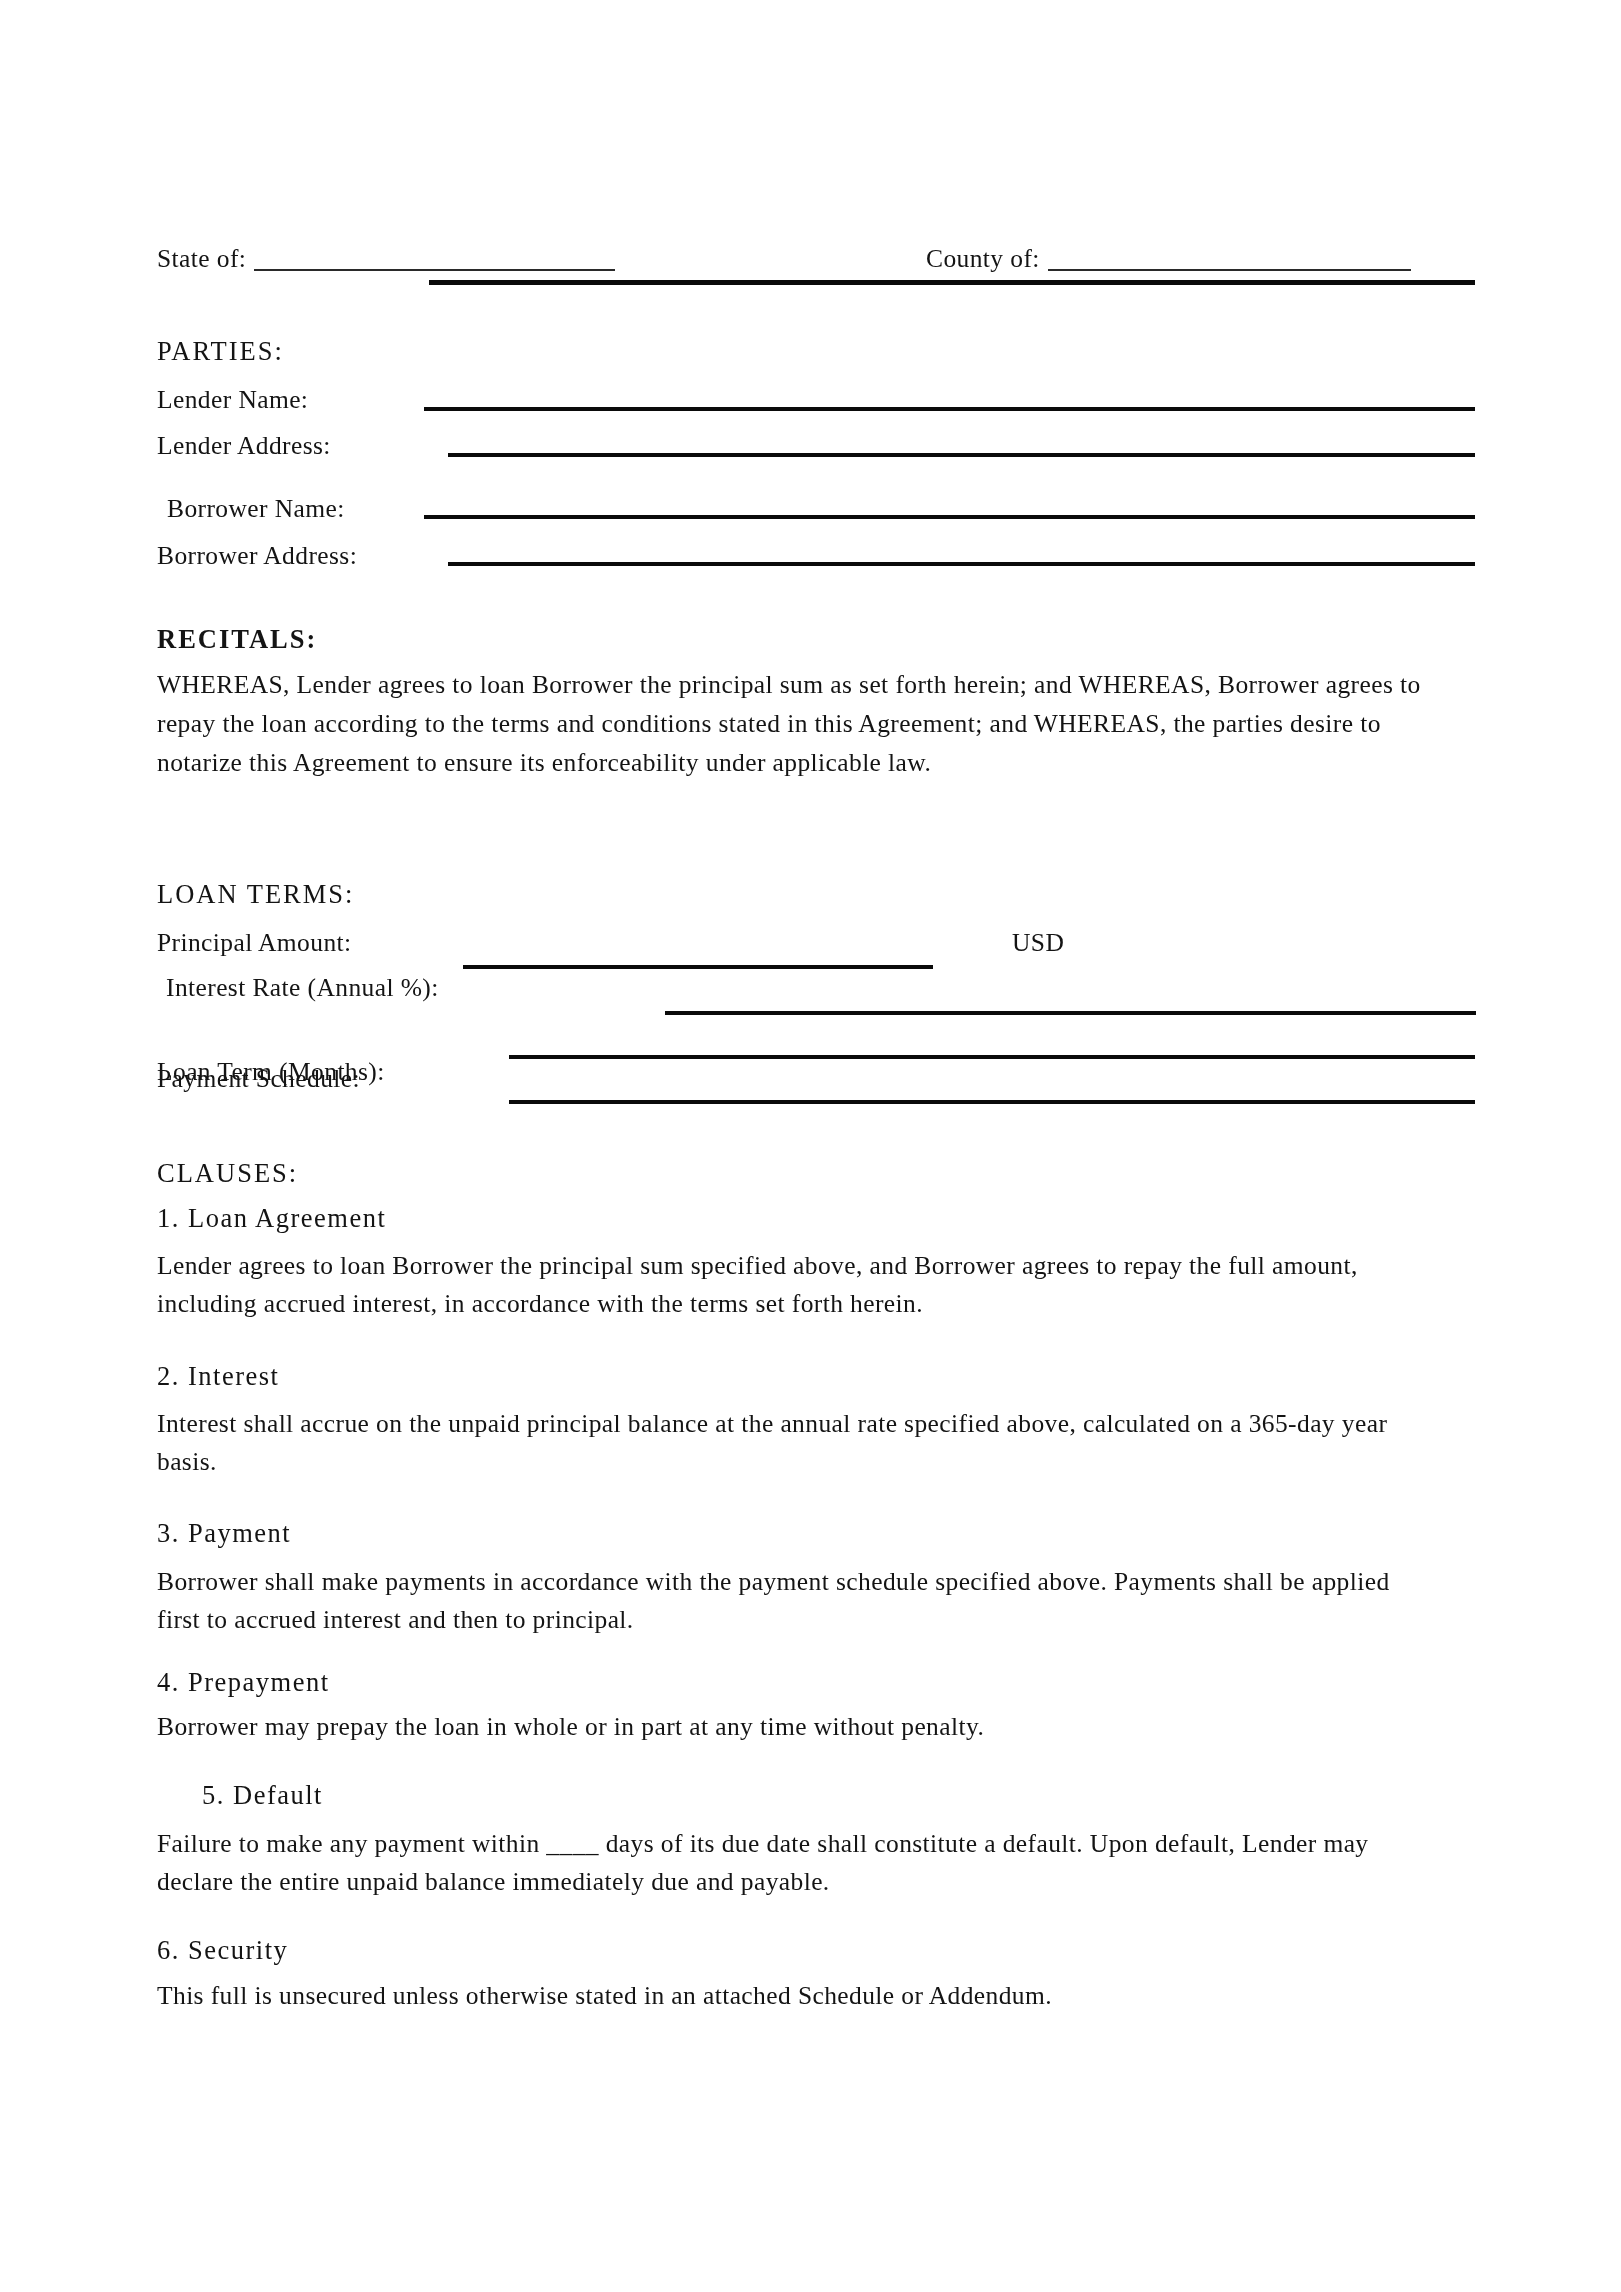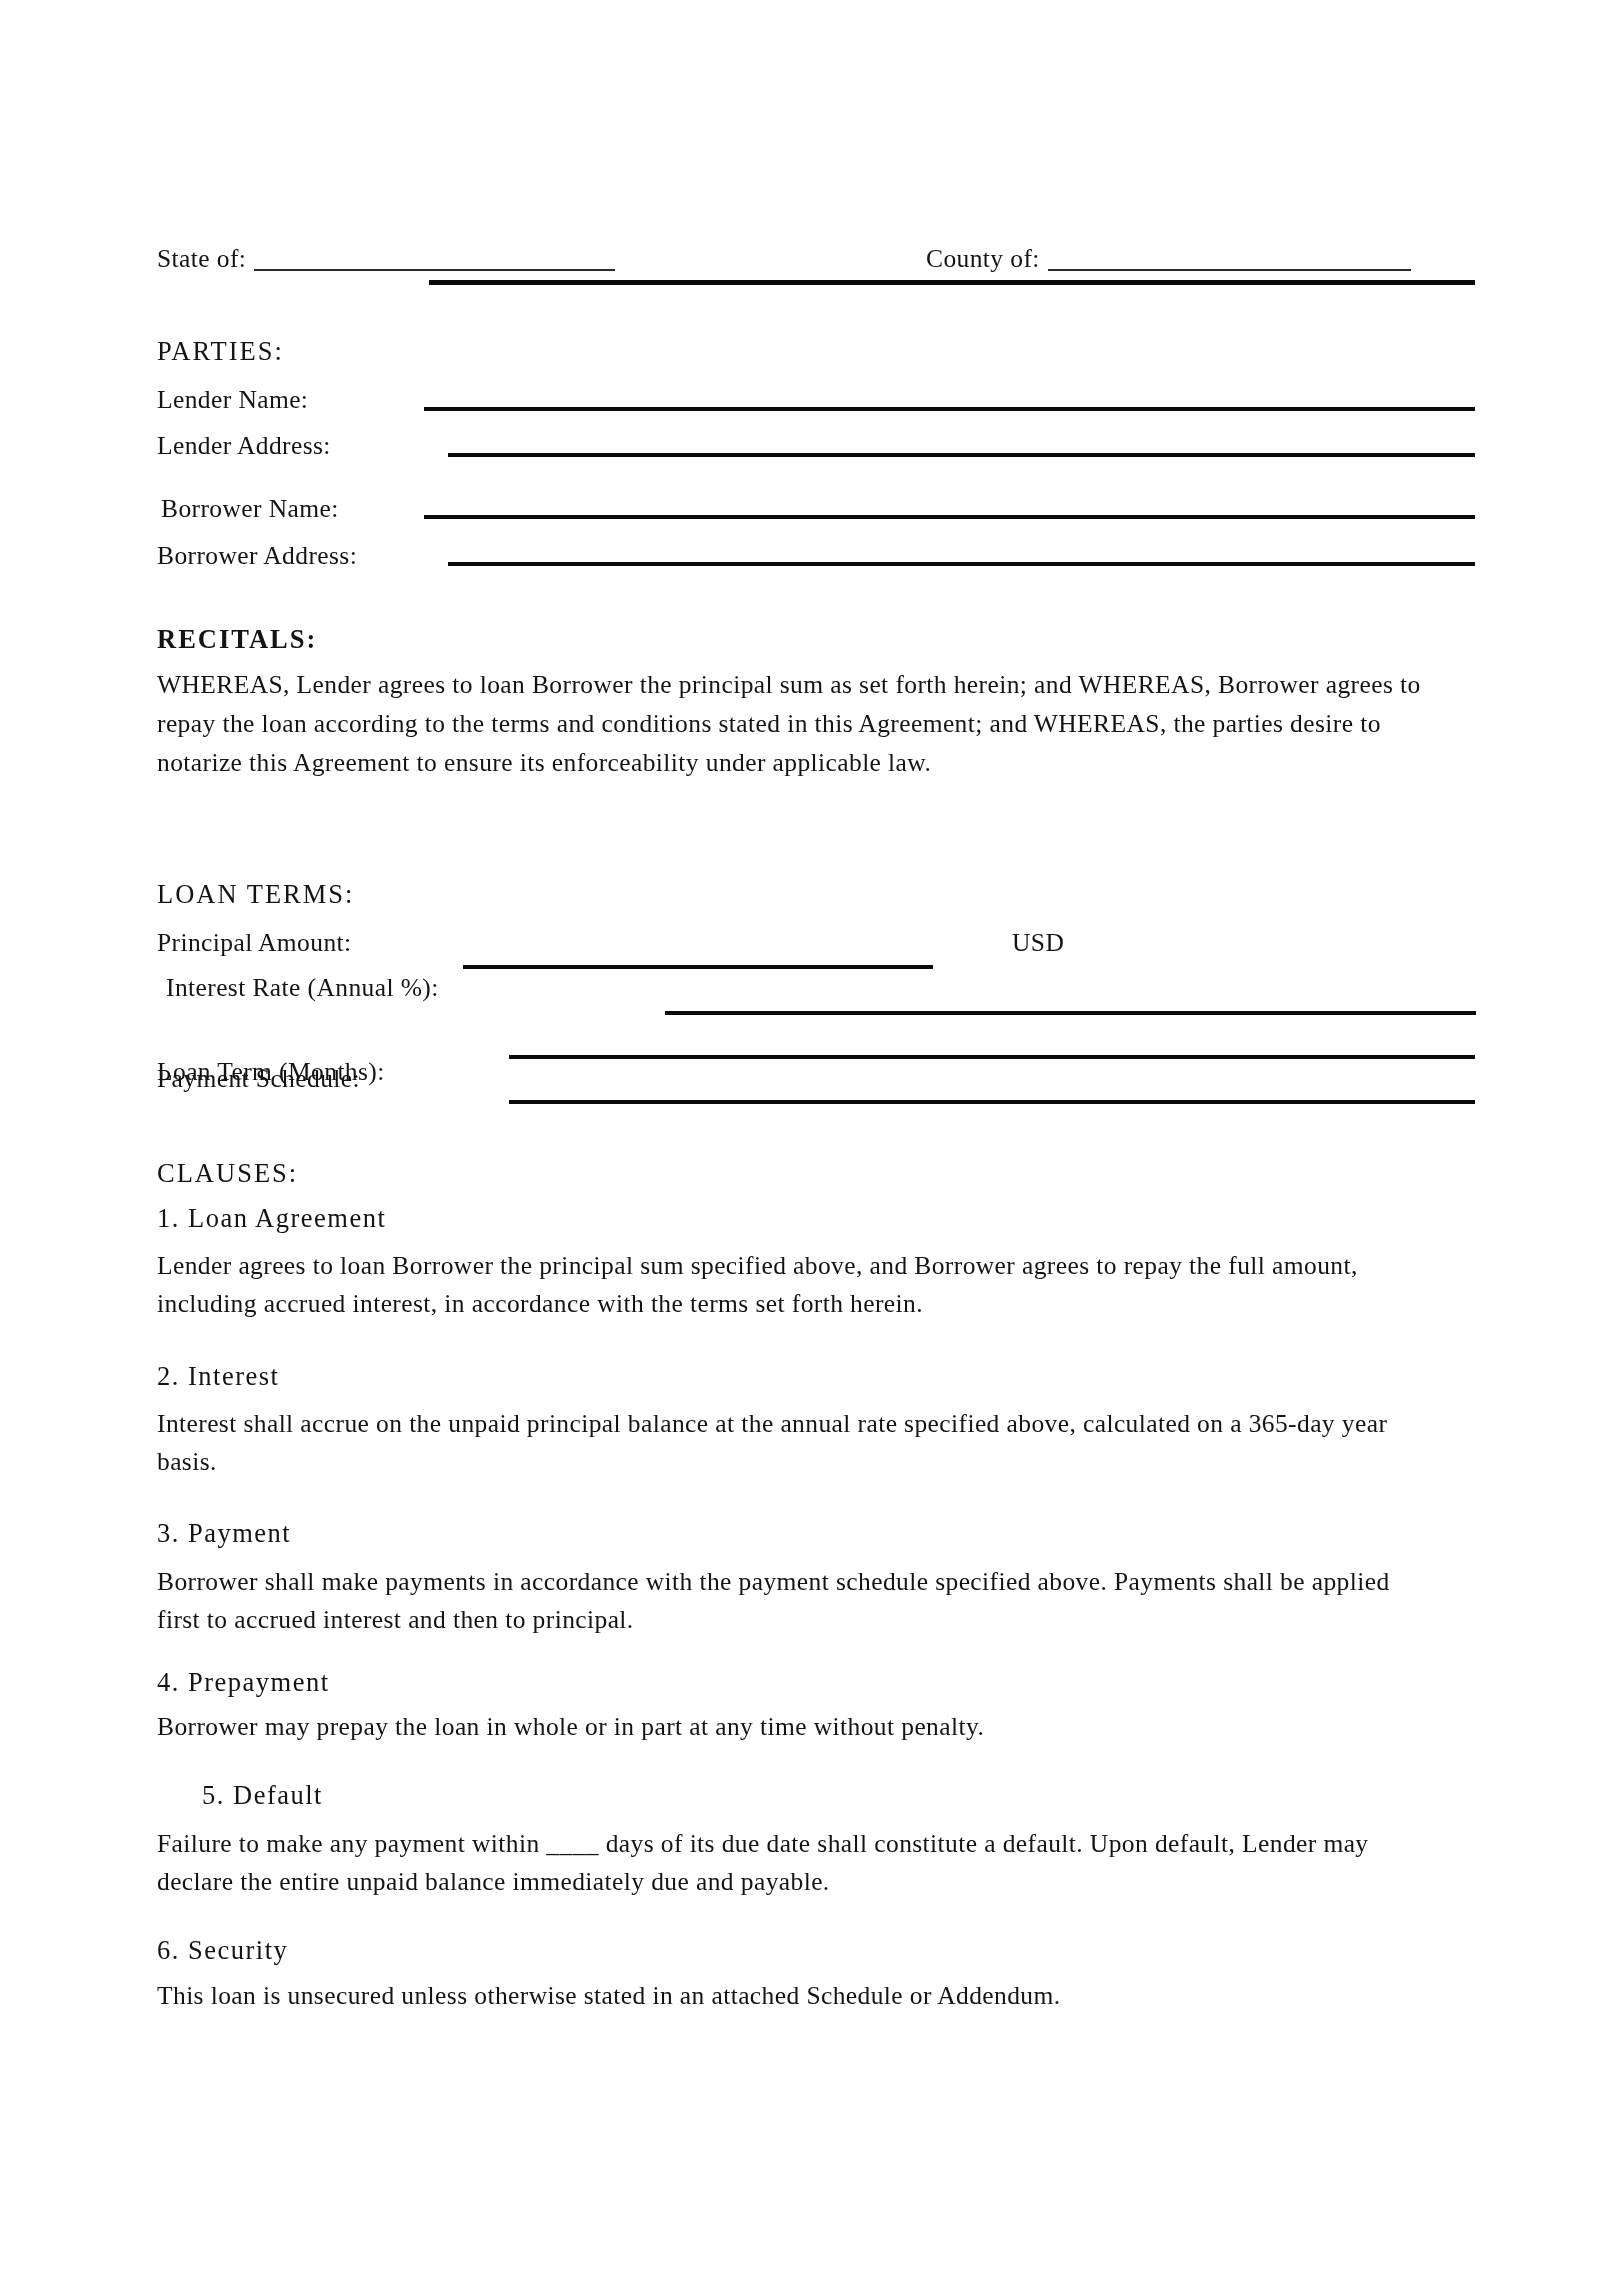--- a/index.html
+++ b/index.html
@@ -77,21 +77,21 @@
   <div class="rule" style="left:429px; top:280px; width:1046px; height:4.9px;"></div>
 
   <div class="abs section-heading" style="left:157px; top:332px;">PARTIES:</div>
 
   <div class="abs label" style="left:157px; top:380px;">Lender Name:</div>
   <div class="rule" style="left:424px; top:407px; width:1051px; height:3.9px;"></div>
 
   <div class="abs label" style="left:157px; top:426px;">Lender Address:</div>
   <div class="rule" style="left:448px; top:453px; width:1027px; height:3.9px;"></div>
 
-  <div class="abs label" style="left:161px; top:489px;">Borrower Name:</div>
+  <div class="abs label" style="left:167px; top:489px;">Borrower Name:</div>
   <div class="rule" style="left:424px; top:515px; width:1051px; height:3.9px;"></div>
 
   <div class="abs label" style="left:157px; top:536px;">Borrower Address:</div>
   <div class="rule" style="left:448px; top:562px; width:1027px; height:3.9px;"></div>
 
   <div class="abs section-heading" style="left:157px; top:620px;font-weight:bold;">RECITALS:</div>
   <div class="abs para-recitals" style="left:157px; top:665px;">
     <div class="body-line">WHEREAS, Lender agrees to loan Borrower the principal sum as set forth herein; and WHEREAS, Borrower agrees to</div>
     <div class="body-line">repay the loan according to the terms and conditions stated in this Agreement; and WHEREAS, the parties desire to</div>
     <div class="body-line">notarize this Agreement to ensure its enforceability under applicable law.</div>
@@ -138,17 +138,17 @@
   </div>
 
   <div class="abs clause-title" style="left:157px; top:1776px;margin-left:45px;">5. Default</div>
   <div class="abs para" style="left:157px; top:1825px;">
     <div class="body-line">Failure to make any payment within ____ days of its due date shall constitute a default. Upon default, Lender may</div>
     <div class="body-line">declare the entire unpaid balance immediately due and payable.</div>
   </div>
 
   <div class="abs clause-title" style="left:157px; top:1931px;">6. Security</div>
   <div class="abs para" style="left:157px; top:1977px;">
-    <div class="body-line">This loan is unsecured unless otherwise stated in an attached Schedule or Addendum.</div>
+    <div class="body-line">This full is unsecured unless otherwise stated in an attached Schedule or Addendum.</div>
   </div>
 
 </div>
 
 
 </body></html>

